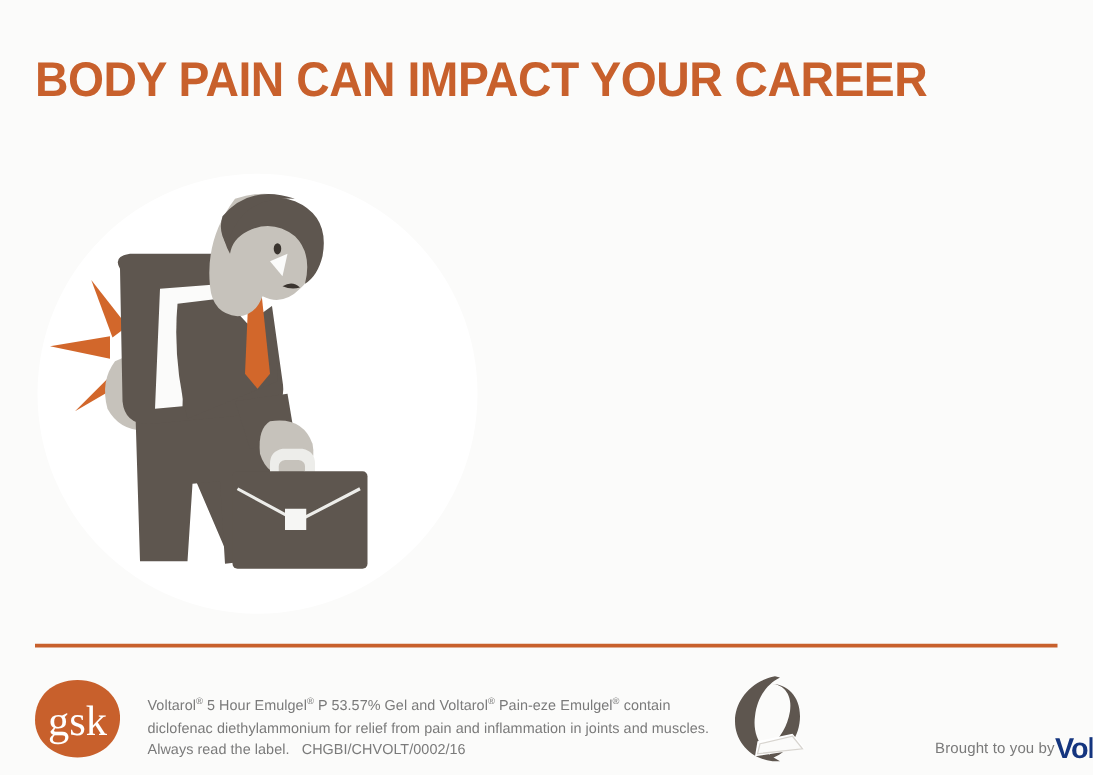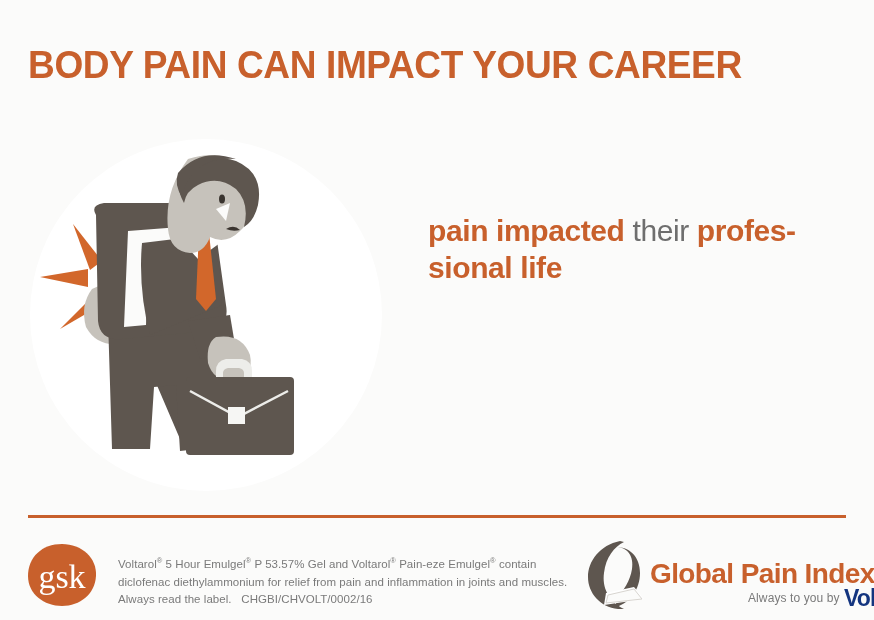--- a/index.html
+++ b/index.html
@@ -156,44 +156,39 @@
       <g>
         <path d="M186,232 q0,-10 10,-12 l16,0 q10,2 10,12 l0,8 l-8,0 l0,-6 q0,-4 -5,-5 l-11,0 q-5,1 -5,5 l0,6 l-7,0 Z" fill="#EDEDEA"></path>
         <rect x="156" y="238" width="108" height="78" rx="4" fill="#5E564F"></rect>
         <path d="M160,252 L208,278 L258,252" stroke="#EDEDEA" stroke-width="2.5" fill="none"></path>
         <rect x="198" y="268" width="17" height="17" fill="#F6F6F4"></rect>
       </g>
     </svg>
   </div>
 
   <div class="stat">
-    <div class="stat-flow">
-      <b>pain impacted</b><span> their </span><b>profes-</b><br>
-      <b>sional life</b>
-    </div>
   </div>
 
   <div class="divider"></div>
 
   <div class="footer">
 
     <svg class="gsk" viewBox="0 0 72 66">
       <path d="M36,2 C56,2 71,16 70,34 C69,52 54,64 36,64 C18,64 2,52 2,34 C2,15 16,2 36,2 Z" fill="#C8602C"></path>
       <text x="36" y="46" text-anchor="middle" font-family="Liberation Serif, serif" font-size="34" fill="#ffffff">gsk</text>
     </svg>
 
     <div class="legal"><span>Voltarol</span><sup>®</sup><span> 5 Hour Emulgel</span><sup>®</sup><span> P 53.57% Gel and Voltarol</span><sup>®</sup><span> Pain-eze Emulgel</span><sup>®</sup><span> contain diclofenac diethylammonium for relief from pain and inflammation in joints and muscles. Always read the label.</span>&nbsp;&nbsp; <span>CHGBI/CHVOLT/0002/16</span></div>
 
     <div class="gpi">
       <svg class="gpi-icon" width="62" height="72" viewBox="0 0 62 72">
         <path d="M34,2 C14,6 2,22 2,38 C2,54 14,68 32,70 L38,70 C22,62 16,48 18,34 C20,18 28,8 38,3 Z" fill="#5E564F"></path>
         <path d="M30,8 C42,8 48,18 46,30 C44,42 38,52 30,58 L30,68 C44,64 54,50 54,34 C54,18 44,8 30,8 Z" fill="#5E564F"></path>
         <path d="M20,54 L48,48 L58,60 L18,66 Z" fill="#ffffff"></path>
         <path d="M22,56 L48,50 L56,60 L20,64 Z" fill="#fbfbfa" stroke="#D8D5D0" stroke-width="1"></path>
       </svg>
-      <div class="gpi-title">Global Pain Index</div>
-      <div class="gpi-sub">Always to you by</div>
+      <div class="gpi-sub">Brought to you by</div>
       <div class="volt">Voltarol</div>
 
     </div>
 
   </div>
 </div>
 
 </body></html>

